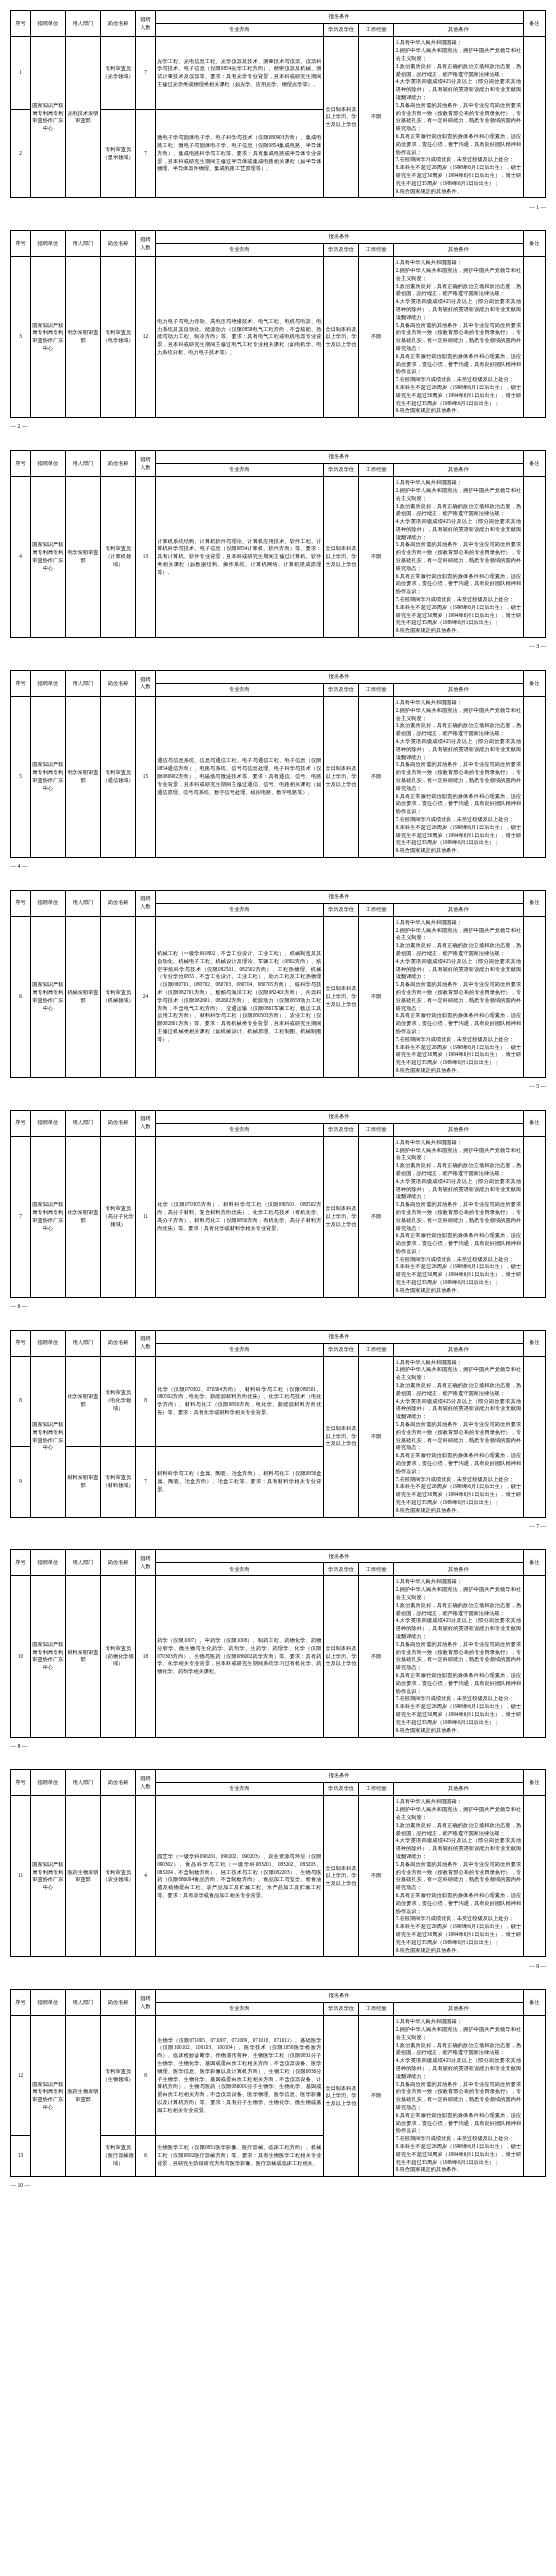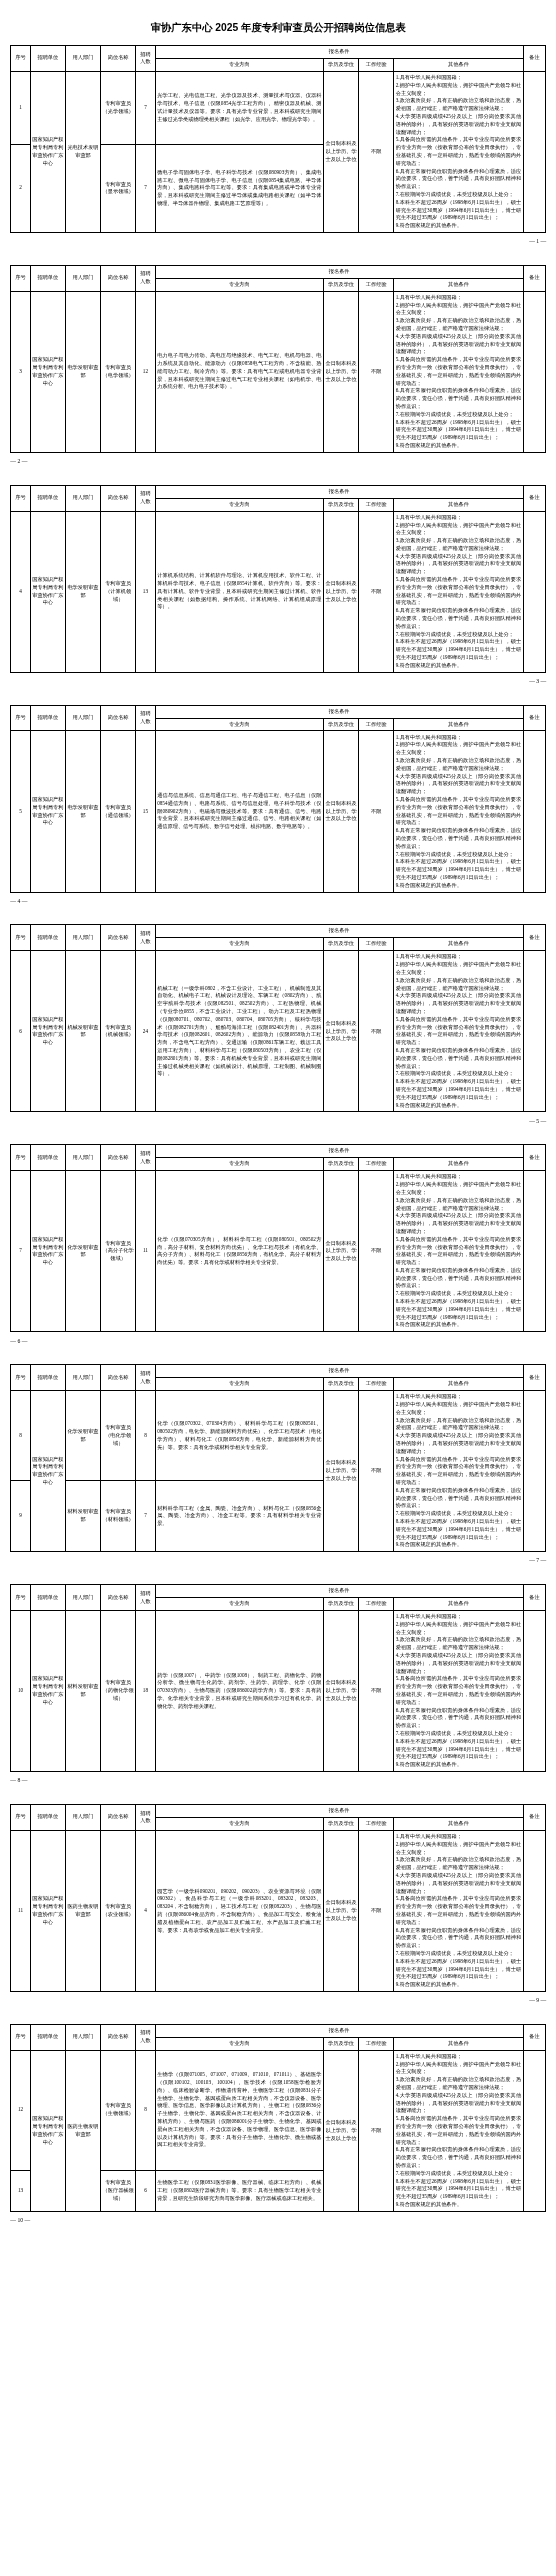--- a/index.html
+++ b/index.html
@@ -63,21 +63,20 @@
 col.c-major { width: 134px; }
 col.c-edu { width: 28px; }
 col.c-exp { width: 28px; }
 col.c-other { width: 103px; }
 col.c-remark { width: 18px; }
 </style>
 </head>
 <body>
 
 <div class="page">
-  <div class="doc-title">审协广东中心 2025 年度专利审查员公开招聘岗位信息表</div>
   <table>
     <colgroup>
       <col class="c-seq">
         <col class="c-unit">
         <col class="c-dept">
         <col class="c-post">
         <col class="c-num">
       <col class="c-major">
         <col class="c-edu">
         <col class="c-exp">

